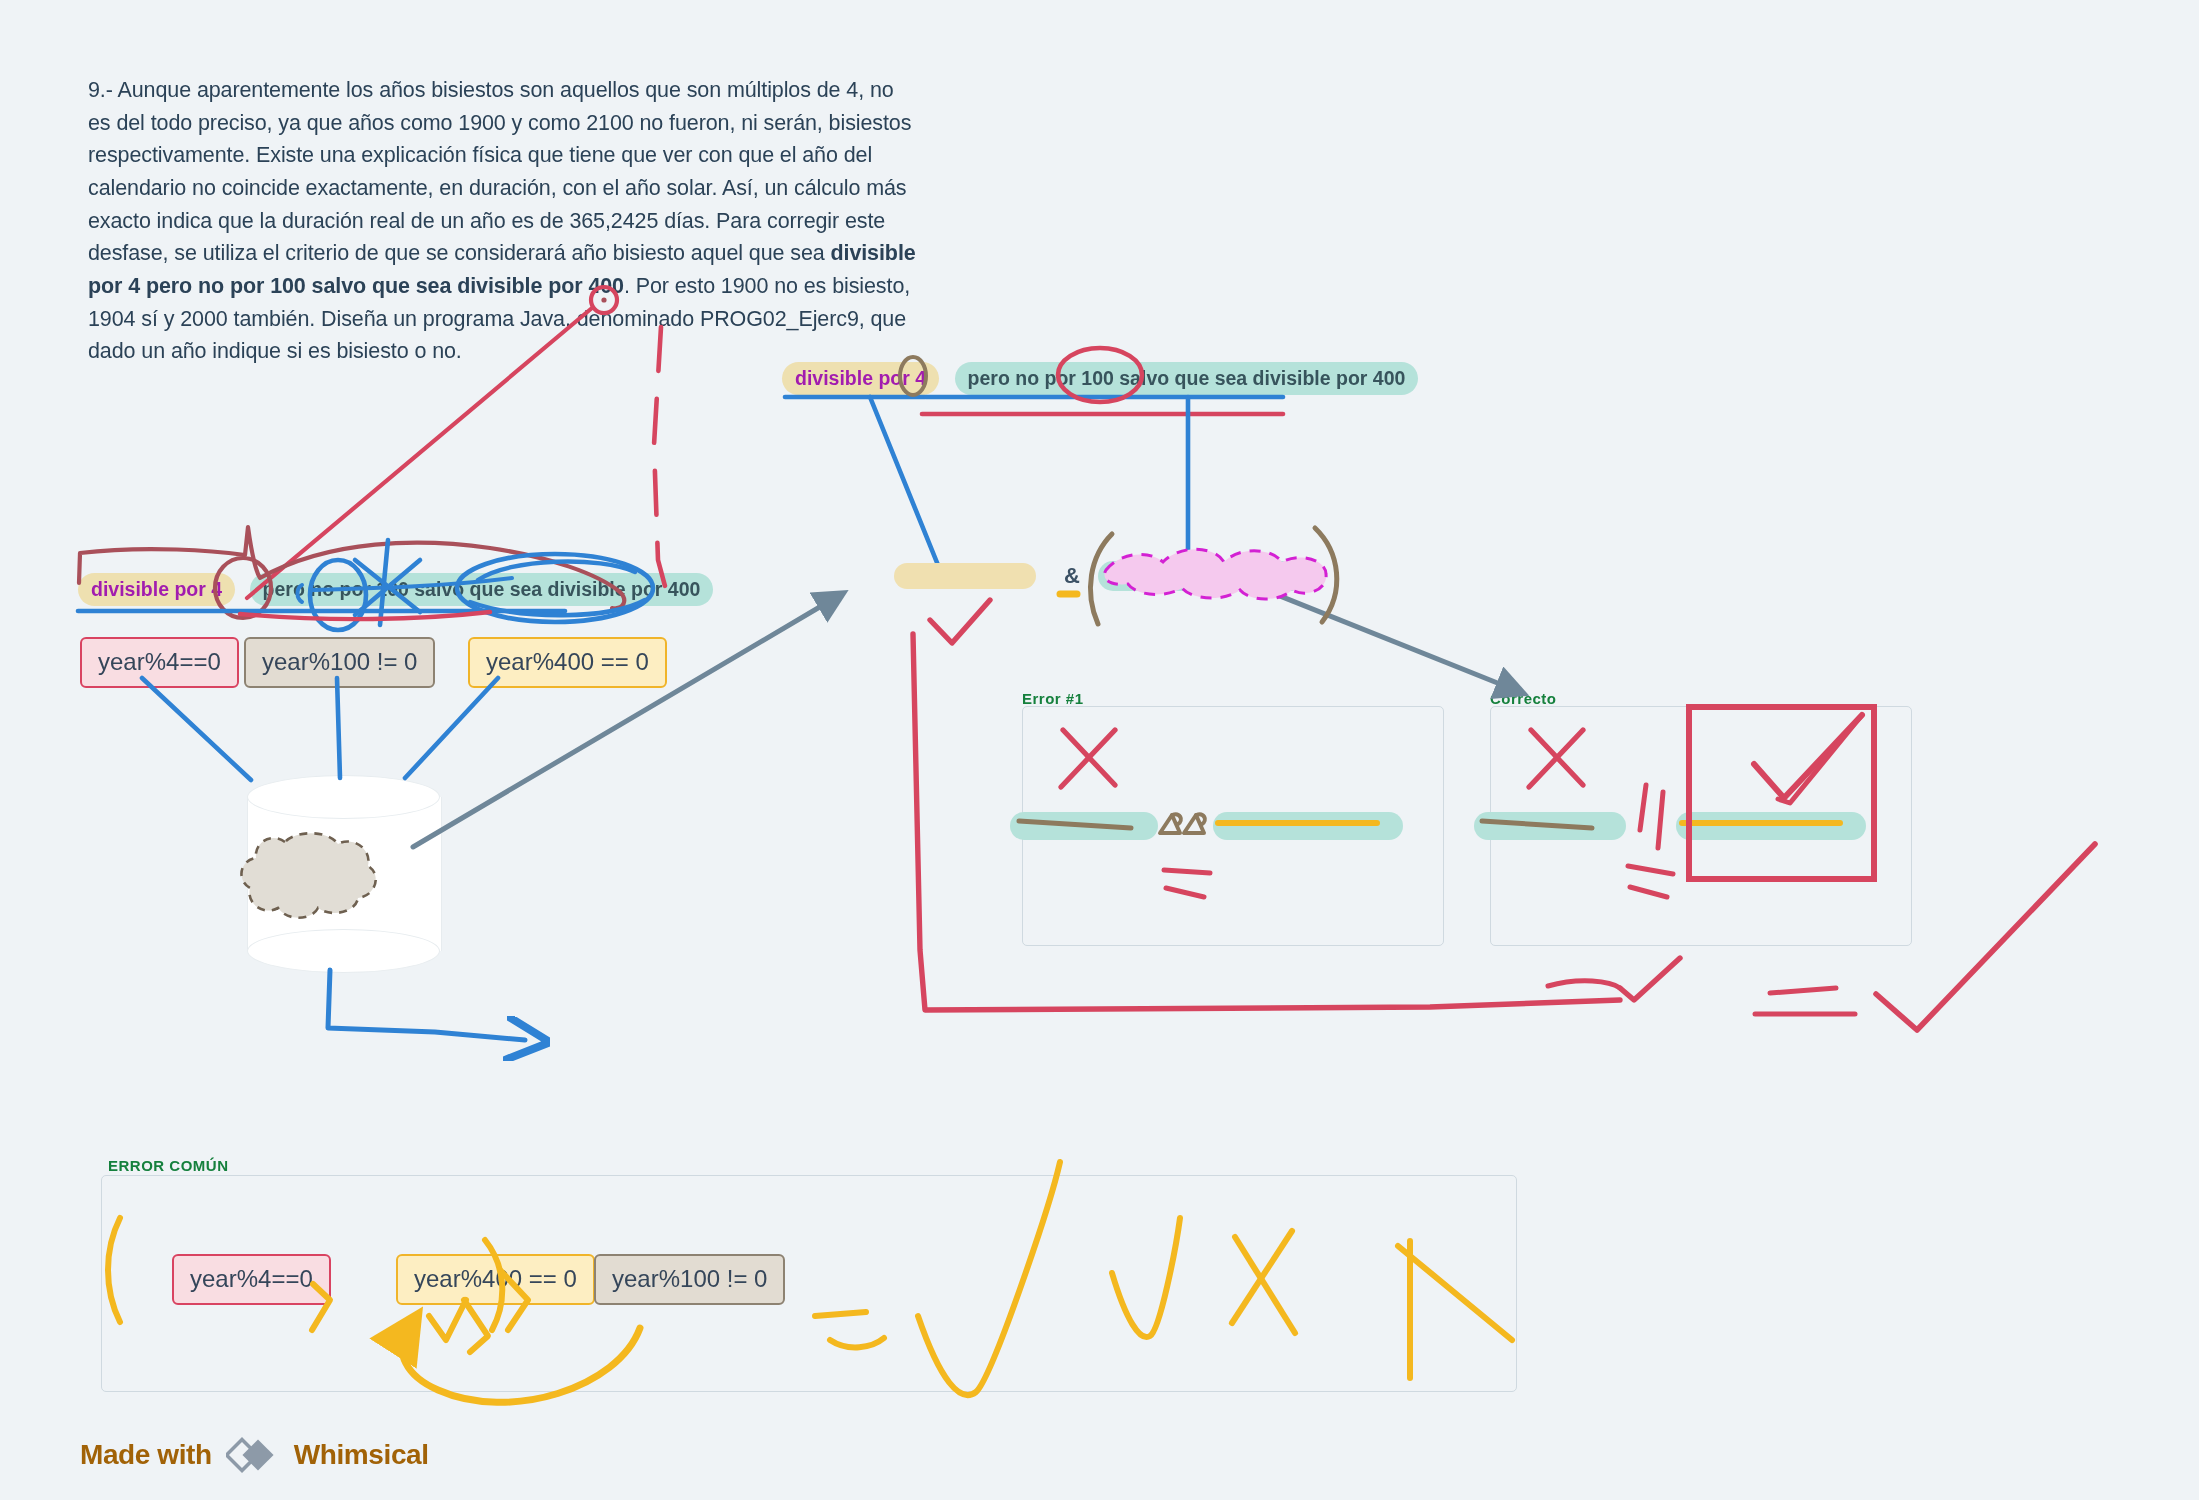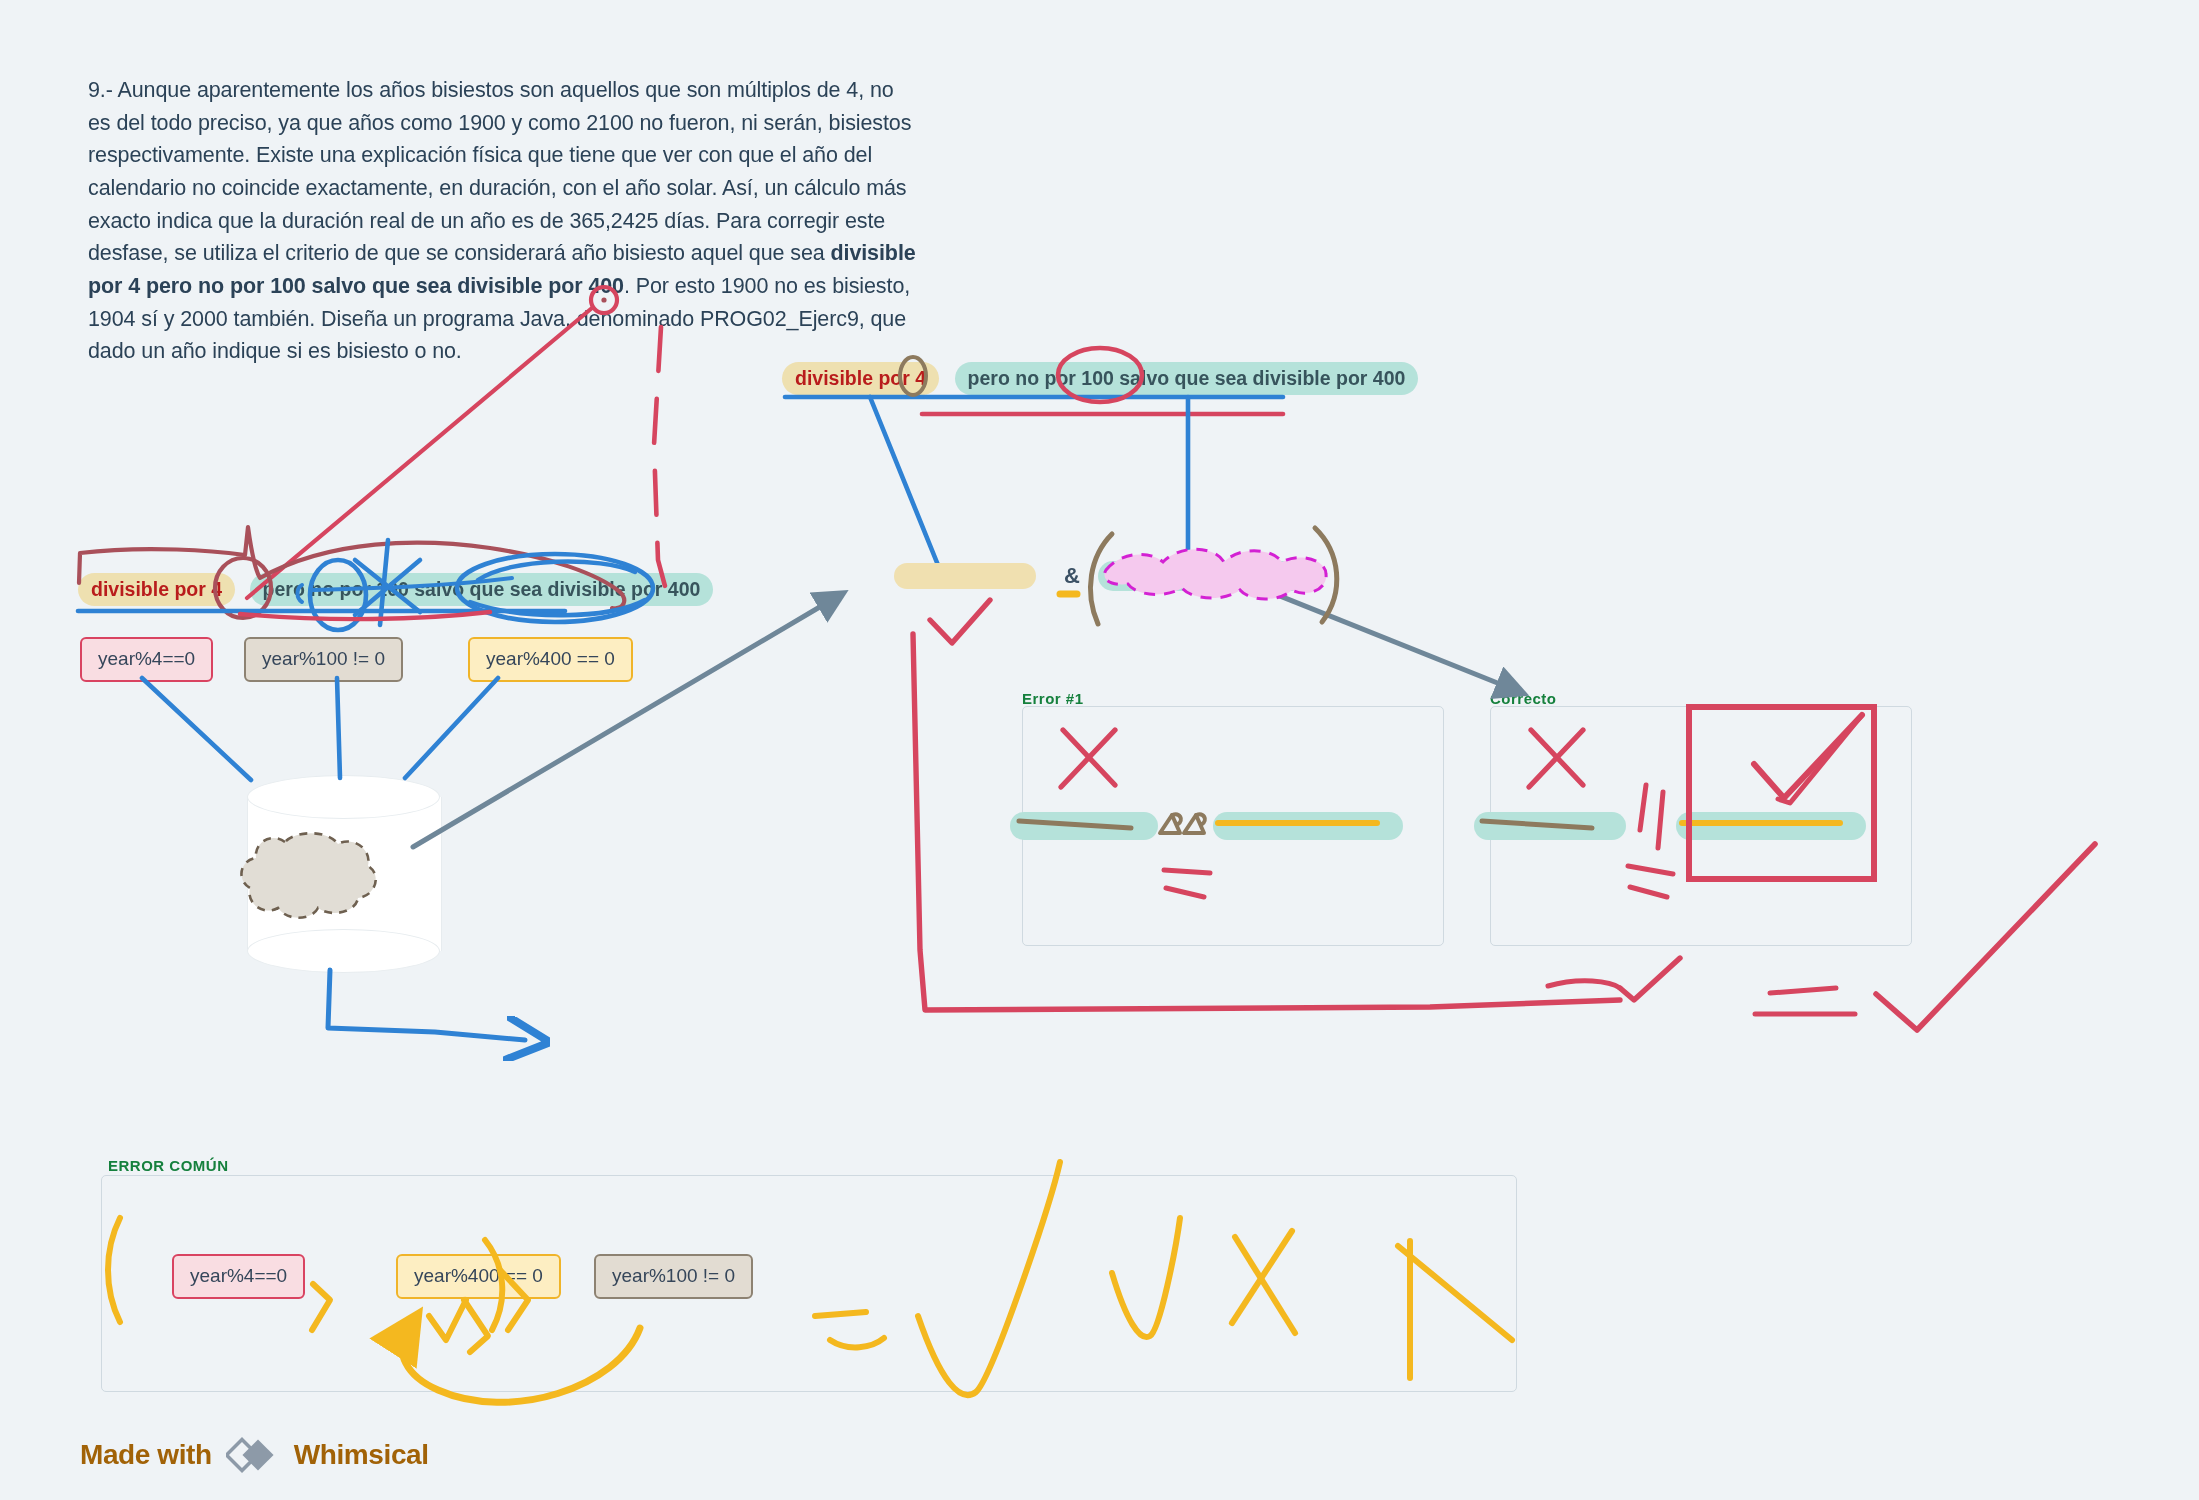--- a/index.html
+++ b/index.html
@@ -27,27 +27,27 @@
   .phrase-group{position:absolute;}
   .chip{
     display:inline-block;
     font-size:19.5px;font-weight:bold;
     color:#3b4f5e;
     padding:5px 13px 6px 13px;
     border-radius:999px;
     white-space:nowrap;
     line-height:1.15;
   }
-  .chip.yellow{background:#eee0b0;color:#b91c1c;}
+  .chip.yellow{background:#eee0b0;color:#a21caf;}
   .chip.teal{background:#b5e2da;color:#37545c;}
 
   
   .codebox{
     position:absolute;
-    font-size:19px;
+    font-size:24px;
     font-weight:500;
     padding:9px 16px;
     border-radius:6px;
     border:2.5px solid;
     white-space:nowrap;
     line-height:1.2;
     color:#35465a;
   }
   .codebox.pink{background:#f9dde2;border-color:#d94361;}
   .codebox.tan {background:#e2dcd2;border-color:#8d8272;}

